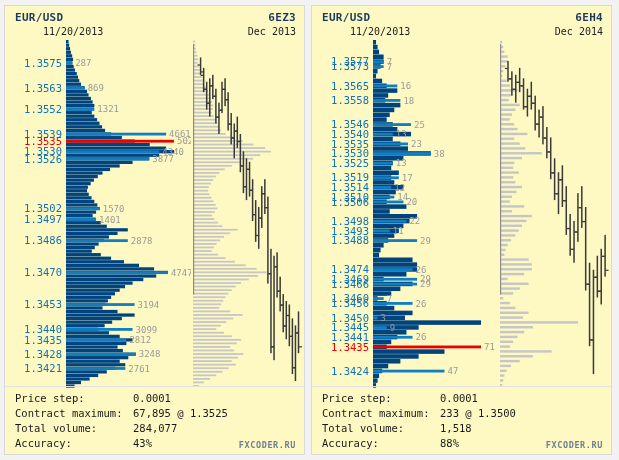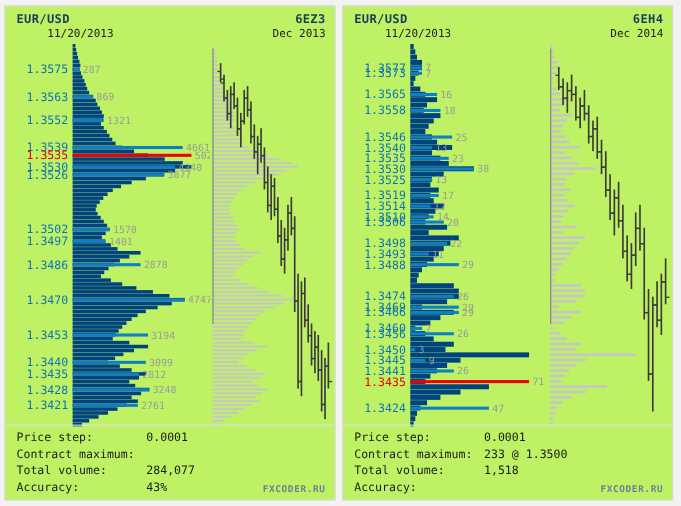--- a/index.html
+++ b/index.html
@@ -14,21 +14,21 @@
     position: relative;
     width: 619px; height: 460px;
     background: #f2f2f2;
     display: flex;
     gap: 6px;
     padding: 5px 4px;
   }
   .panel {
     position: relative;
     width: 301px; height: 450px;
-    background: #bef264;
+    background: #fef9c3;
     border: 1px solid #d9d9d9;
     overflow: hidden;
   }
   
   .phead { position: relative; height: 34px; padding: 5px 8px 0 10px; }
   .hrow { display: flex; justify-content: space-between; align-items: baseline; line-height: 14px; }
   .sym  { font-size: 11px; font-weight: bold; color: #1b3a5c; letter-spacing: .3px; }
   .code { font-size: 11px; font-weight: bold; color: #1b3a5c; letter-spacing: .3px; }
   .dt   { font-size: 10px; color: #222; margin-left: 28px; }
   .exp  { font-size: 10px; color: #222; }
@@ -418,20 +418,21 @@
           </svg>
       </div>
     </div>
     <div class="foot">
       <div class="frow">
         <span class="flab">Price step:</span>
         <span class="fval">0.0001</span>
       </div>
       <div class="frow">
         <span class="flab">Contract maximum:</span>
+        <span class="fval">67,895 @ 1.3525</span>
       </div>
       <div class="frow">
         <span class="flab">Total volume:</span>
         <span class="fval">284,077</span>
       </div>
       <div class="frow">
         <span class="flab">Accuracy:</span>
         <span class="fval">43%</span>
       </div>
       <div class="brand">FXCODER.RU</div>
@@ -768,18 +769,19 @@
       <div class="frow">
         <span class="flab">Contract maximum:</span>
         <span class="fval">233 @ 1.3500</span>
       </div>
       <div class="frow">
         <span class="flab">Total volume:</span>
         <span class="fval">1,518</span>
       </div>
       <div class="frow">
         <span class="flab">Accuracy:</span>
+        <span class="fval">88%</span>
       </div>
       <div class="brand">FXCODER.RU</div>
     </div>
   </div>
 
 </div>
 
 </body></html>

